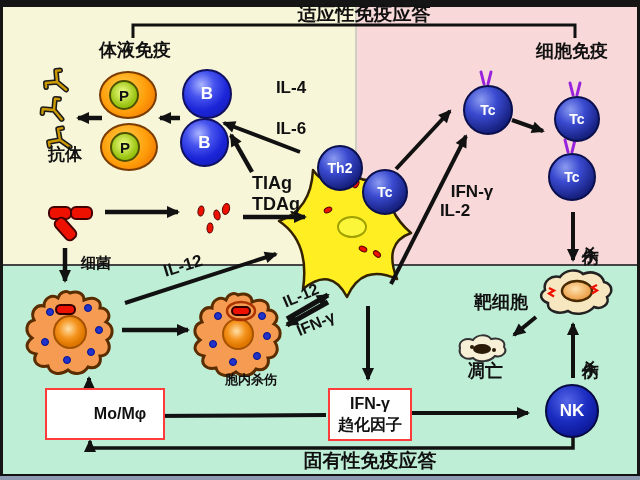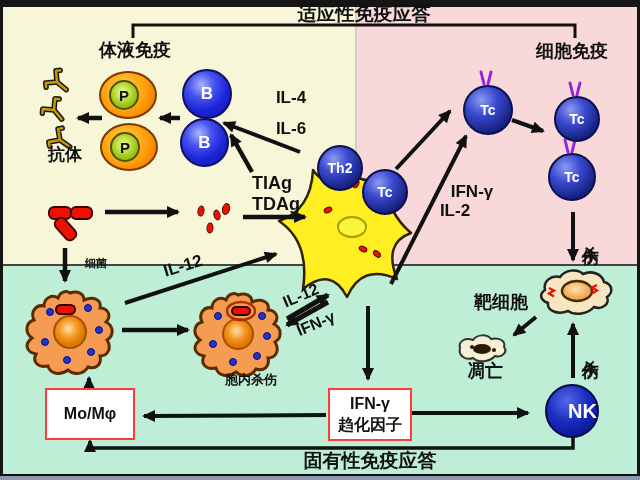--- a/index.html
+++ b/index.html
@@ -22,21 +22,21 @@
          border:2px solid #0a0f4e;font-size:14px;}
   .bcell{background:radial-gradient(circle at 38% 30%, #aab4ff 0%, #4754ee 30%, #1b25d8 60%, #1118a8 100%);
          border:2px solid #101060;font-size:17px;}
   .pcell{background:radial-gradient(circle at 42% 38%, #ffd24d 0%, #ff9d0a 55%, #f07800 85%);
          border:2px solid #7a3c00;}
   .pnuc{position:absolute;width:26px;height:26px;border-radius:50%;
         background:radial-gradient(circle at 45% 40%, #f2ff8a, #9ec716 60%, #7fae00);
         border:2px solid #4c5200;display:flex;align-items:center;justify-content:center;
         color:#111;font-weight:bold;font-size:15px;}
   .nkcell{background:radial-gradient(circle at 40% 30%, #5566e8 0%, #1a2cc0 45%, #0a148c 85%);
-          border:2px solid #05093f;font-size:20px;justify-content:flex-end;}
+          border:2px solid #05093f;font-size:17px;}
   .box{position:absolute;background:#fff;border:2.5px solid #ff3b3b;color:#111;font-weight:bold;
        display:flex;flex-direction:column;align-items:center;justify-content:center;font-size:16px;line-height:1.3;}
   .pill{position:absolute;background:#ee1100;border:2px solid #440000;border-radius:6px;}
 </style>
 </head>
 <body>
 
 <div id="stage">
   <div id="slide">
     <div id="quad-pink" class="quad"></div>
@@ -218,36 +218,36 @@
   <div class="cell tcell" style="left:554px;top:96px;width:42px;height:42px;">
       <span>Tc</span>
     </div>
   <div class="cell tcell" style="left:548px;top:153px;width:44px;height:44px;">
       <span>Tc</span>
     </div>
   <div class="cell nkcell" style="left:545px;top:384px;width:50px;height:50px;">
       <span>NK</span>
     </div>
 
-  <div class="box" style="left:45px;top:388px;width:86px;height:48px;">
+  <div class="box" style="left:45px;top:388px;width:86px;height:48px;padding-left:30px;">
     <span>Mo/Mφ</span>
   </div>
   <div class="box" style="left:328px;top:388px;width:80px;height:49px;">
     <span>IFN-γ</span>
     <span>趋化因子</span>
   </div>
 
   <div class="lbl" style="left:364px;top:14px;font-size:19px;">适应性免疫应答</div>
   <div class="lbl" style="left:135px;top:51px;font-size:18px;font-family:Liberation Mono, monospace;">体液免疫</div>
   <div class="lbl" style="left:572px;top:51px;font-size:18px;">细胞免疫</div>
   <div class="lbl" style="left:370px;top:461px;font-size:19px;">固有性免疫应答</div>
 
   <div class="lbl" style="left:65px;top:155px;font-size:17px;">抗体</div>
-  <div class="lbl" style="left:96px;top:263px;font-size:11px;">细菌</div>
-  <div class="lbl" style="left:291px;top:98px;font-size:17px;">IL-4</div>
+  <div class="lbl" style="left:96px;top:263px;font-size:15px;">细菌</div>
+  <div class="lbl" style="left:291px;top:88px;font-size:17px;">IL-4</div>
   <div class="lbl" style="left:291px;top:129px;font-size:17px;">IL-6</div>
   <div class="lbl" style="left:272px;top:183px;font-size:18px;">TIAg</div>
   <div class="lbl" style="left:276px;top:204px;font-size:18px;">TDAg</div>
   <div class="lbl" style="left:472px;top:192px;font-size:17px;">IFN-γ</div>
   <div class="lbl" style="left:455px;top:211px;font-size:17px;">IL-2</div>
   <div class="lbl" style="left:183px;top:266px;font-size:17px;transform:translate(-50%,-50%) rotate(-17deg);">IL-12</div>
   <div class="lbl" style="left:301px;top:296px;font-size:16px;transform:translate(-50%,-50%) rotate(-23deg);">IL-12</div>
   <div class="lbl" style="left:316px;top:324px;font-size:16px;transform:translate(-50%,-50%) rotate(-23deg);">IFN-γ</div>
   <div class="lbl vert" style="left:590px;top:234px;font-size:17px;">杀伤</div>
   <div class="lbl vert" style="left:590px;top:348px;font-size:17px;">杀伤</div>

